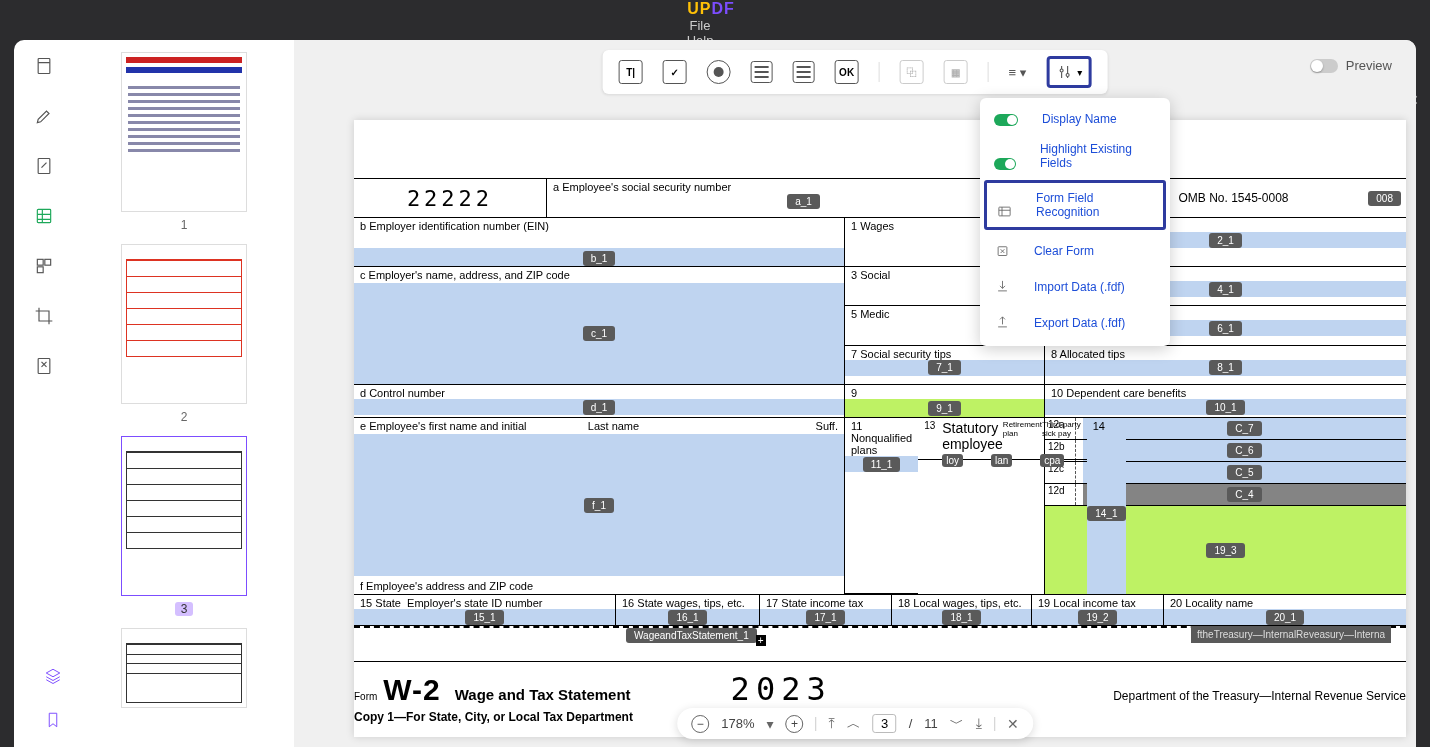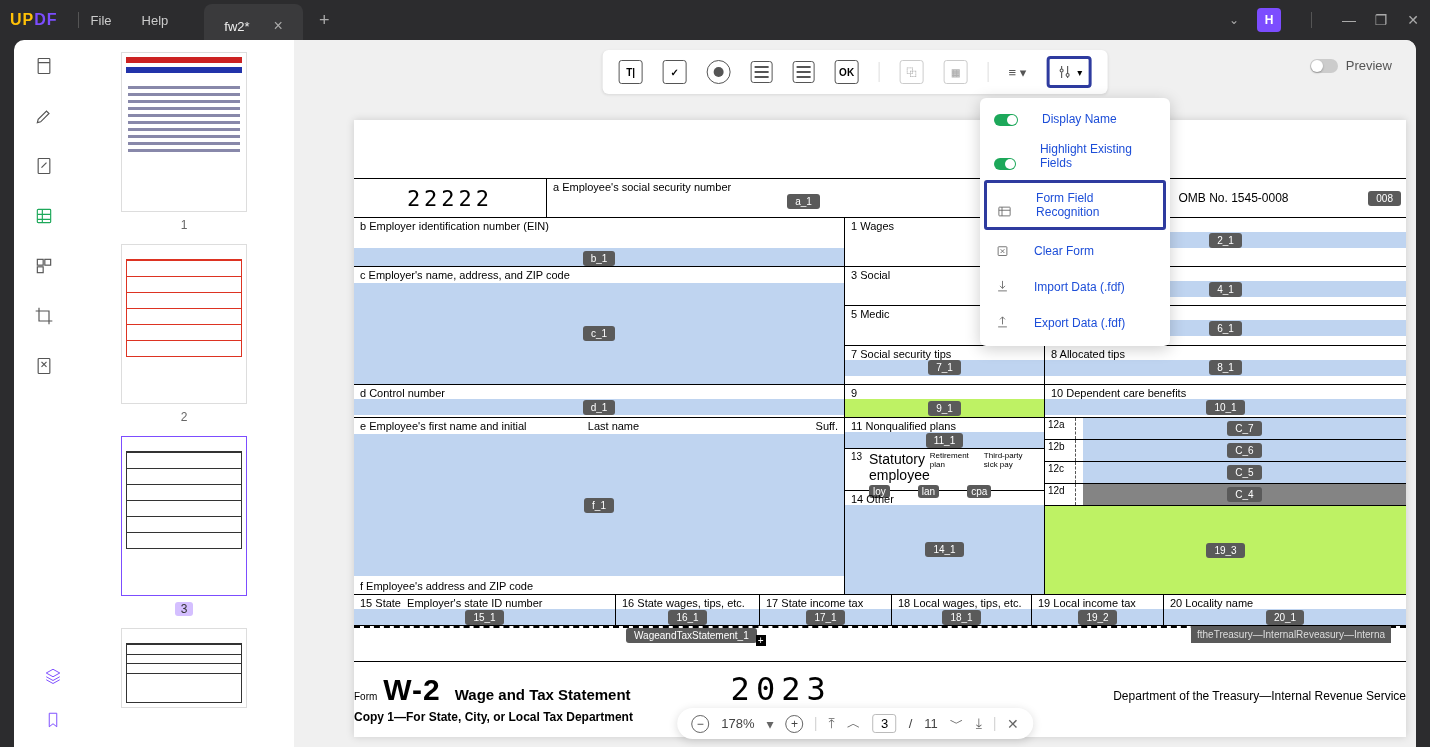--- a/index.html
+++ b/index.html
@@ -1,17 +1,17 @@
 <!DOCTYPE html>
 <html><head>
 <meta charset="utf-8">
 <style>
 * { box-sizing: border-box; margin: 0; padding: 0; font-family: -apple-system, BlinkMacSystemFont, "Segoe UI", Arial, sans-serif; }
 body { background: #2c2c2e; width: 1430px; height: 747px; overflow: hidden; }
-.top-bar { height: 40px; background: #2c2c2e; display: flex; align-items: center; padding: 0 10px; color: #ccc; }
+.top-bar { height: 40px; background: #2c2c2e; display: flex; align-items: center; padding: 0 10px; color: #ccc; flex-direction: column; }
 .logo { color: #ffc107; font-weight: 700; font-size: 16px; letter-spacing: 1px; margin-right: 8px; }
 .logo .d { color: #7c4dff; }
 .top-divider { width: 1px; height: 16px; background: #555; margin: 0 12px; }
 .top-menu-item { font-size: 13px; margin-right: 30px; cursor: pointer; }
 .tab-container { margin-left: 6px; display: flex; height: 40px; }
 .tab { background: #3a3a3c; border-radius: 8px 8px 0 0; padding: 0 20px; display: flex; align-items: center; font-size: 13px; color: #eee; height: 44px; margin-top: 4px; gap: 24px; }
 .tab-close { font-size: 16px; cursor: pointer; color: #aaa; }
 .tab-add { margin-left: 16px; display: flex; align-items: center; font-size: 18px; color: #aaa; cursor: pointer; }
 .top-right { margin-left: auto; display: flex; align-items: center; gap: 18px; }
 .chevron-down { font-size: 12px; color: #aaa; cursor: pointer; }
@@ -382,21 +382,21 @@
             <div style="display:flex;font-size:11px">
                 <span style="flex:1">e   Employee's first name and initial</span>
                 <span style="flex:1">Last name</span>
                 <span>Suff.</span>
               </div>
             <div class="field-fill" style="position:absolute;left:0;right:0;top:16px;bottom:18px;display:flex;justify-content:center;align-items:center">
                 <span class="field-chip">f_1</span>
               </div>
             <span style="position:absolute;bottom:2px;left:6px;font-size:11px">f   Employee's address and ZIP code</span>
           </div>
-          <div style="width:200px;display:flex;flex-direction:column;border-right:1px solid #000">
+          <div style="width:200px;display:flex;flex-direction:row;border-right:1px solid #000">
             <div class="w2-cell" style="border-right:none;border-bottom:1px solid #000"><span class="w2-label">11   Nonqualified plans</span><div class="field-fill" style="height:16px;display:flex;justify-content:center;align-items:center;margin:0 -6px -2px">
                   <span class="field-chip">11_1</span>
                 </div></div>
             <div class="w2-cell" style="border-right:none;border-bottom:1px solid #000;height:42px">
               <div style="display:flex">
                   <span style="font-size:10px;width:18px">13</span>
                 <span style="font-size:14px;white-space:pre;flex:1">Statutory
 employee</span>
                 <span style="font-size:8px;white-space:pre;flex:1">Retirement
 plan</span>

